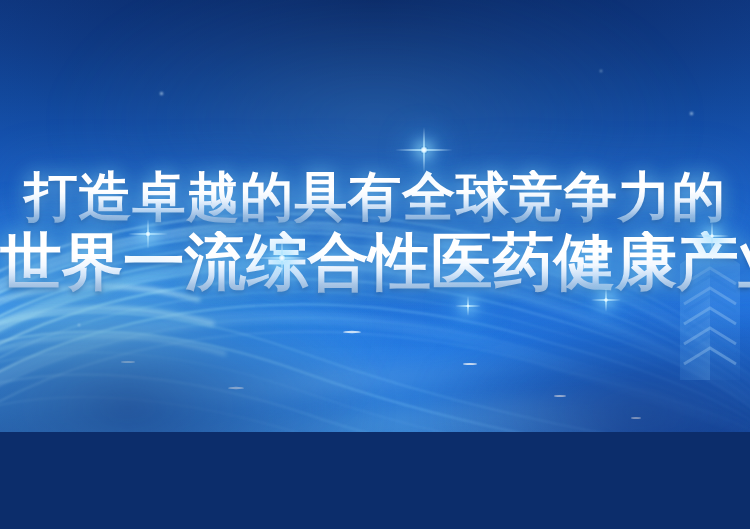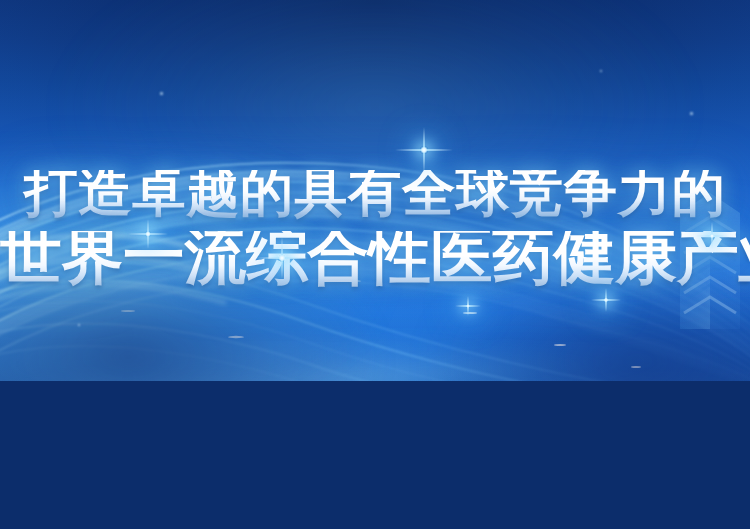--- a/index.html
+++ b/index.html
@@ -2,23 +2,23 @@
 <html lang="zh"><head>
 <meta charset="utf-8">
 <title>Banner</title>
 <style>
   html,body{margin:0;padding:0;background:#0c2d6b;}
   *{box-sizing:border-box;}
 
   .stage{
     position:relative;
     width:750px;
-    height:381px;
+    height:432px;
     overflow:hidden;
-    font-family:Liberation Mono, monospace;
+    font-family:Liberation Sans, sans-serif;
     background:#1550a8;
   }
 
   
   .bg-base{
     position:absolute; inset:0;
     background:
       linear-gradient(180deg,
         #123f8e 0%,
         #14479b 10%,

